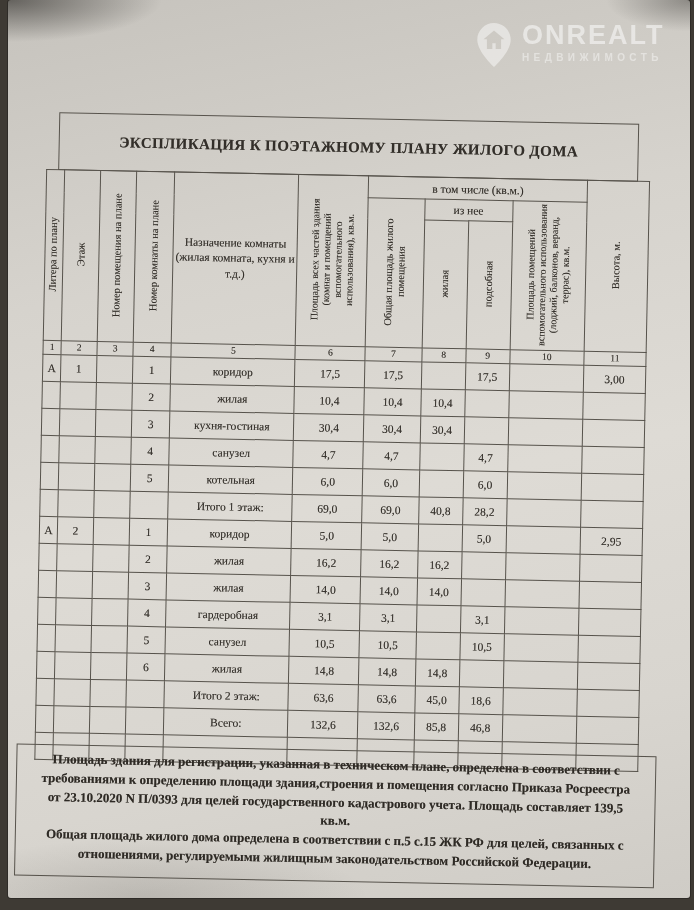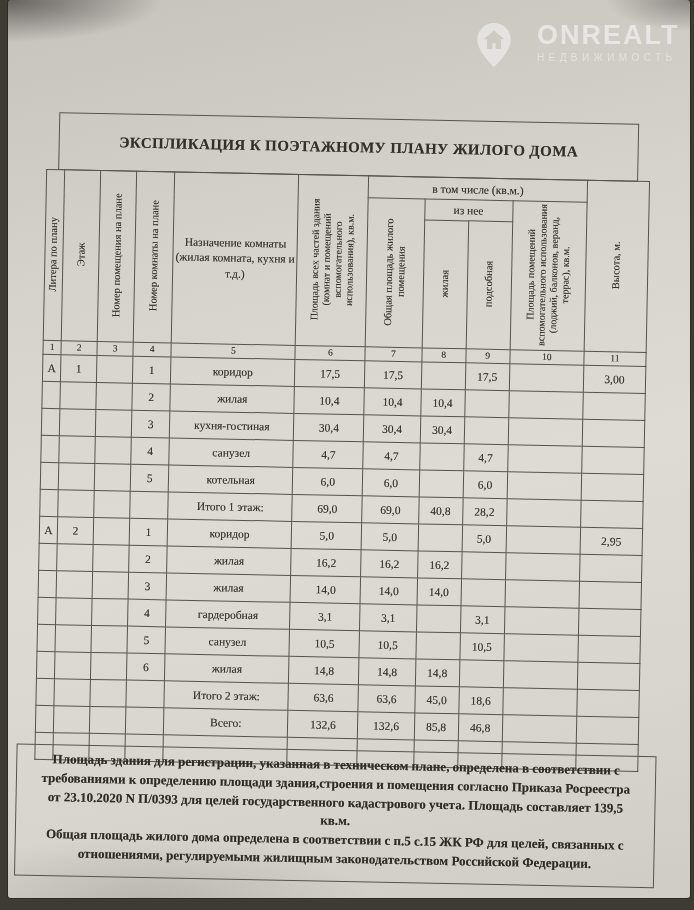--- a/index.html
+++ b/index.html
@@ -13,30 +13,30 @@
     background:
       radial-gradient(220px 60px at 0% 0%, rgba(20,18,15,0.55), rgba(20,18,15,0) 70%),
       radial-gradient(120px 45px at 100% 0%, rgba(20,18,15,0.35), rgba(20,18,15,0) 70%),
       radial-gradient(300px 80px at 20% 100%, rgba(40,36,30,0.15), rgba(40,36,30,0) 75%),
       linear-gradient(168deg, #c6c3bd 0%, #d6d3cd 30%, #dedbd5 55%, #d8d5cf 80%, #cfccc6 100%);
     border-radius:3px;
     box-shadow:0 0 0 1px rgba(0,0,0,0.25);
   }
   
   .watermark{
-    position:absolute;left:468px;top:22px;display:flex;align-items:flex-start;gap:25px;
+    position:absolute;left:468px;top:22px;display:flex;align-items:flex-start;gap:10px;
     opacity:0.85;pointer-events:none;justify-content:center;
   }
   .wm-pin{flex:0 0 auto;}
   .wm-brand{
     font-family:"Liberation Sans", sans-serif;font-weight:bold;
     font-size:27px;line-height:27px;letter-spacing:2px;color:rgba(255,255,255,0.62);
   }
   .wm-sub{
-    font-family:"Liberation Sans", sans-serif;font-weight:normal;
+    font-family:"Liberation Sans", sans-serif;font-weight:bold;
     font-size:10px;letter-spacing:4.4px;color:rgba(255,255,255,0.5);margin-top:3px;
   }
   
   .doc{
     position:absolute;left:0;top:0;width:682px;height:898px;
     transform:rotate(1.15deg);transform-origin:340px 480px;
     color:#332f2a;
   }
   .doc *{text-shadow:0 0 0.5px rgba(60,55,48,0.5);}
   .title-box{

